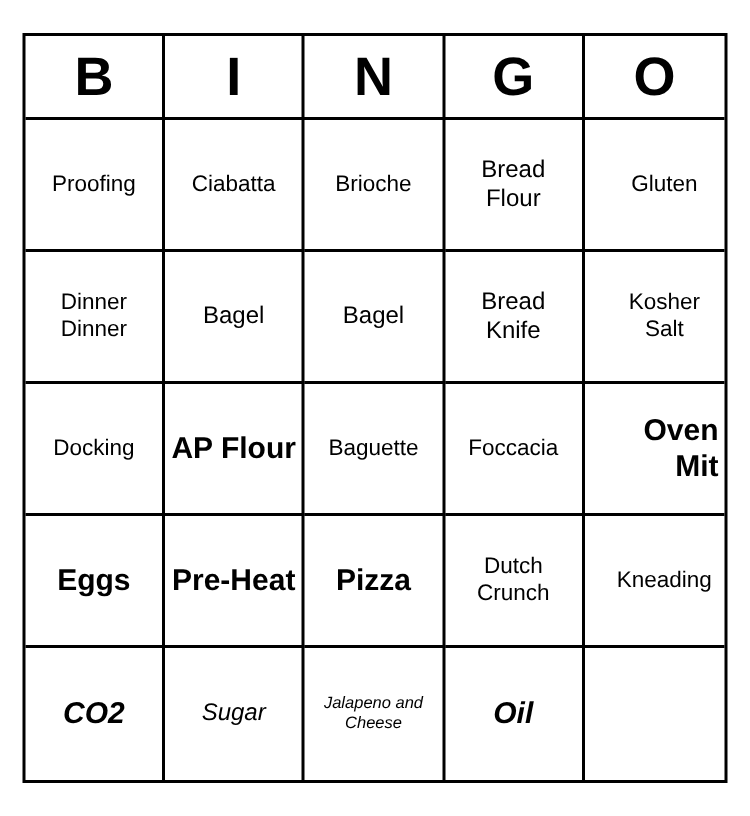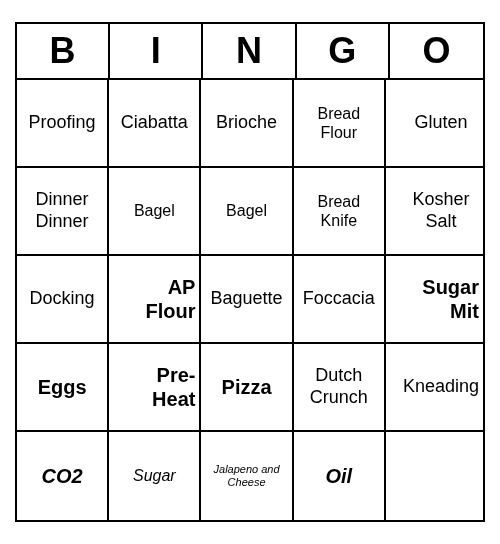--- a/index.html
+++ b/index.html
@@ -48,21 +48,21 @@
     }
 
     .bingo-cell {
       border-right: 2px solid #000;
       border-bottom: 2px solid #000;
       display: flex;
       align-items: center;
       justify-content: center;
       text-align: center;
       padding: 4px;
-      font-size: 18px;
+      font-size: 15px;
       line-height: 1.2;
     }
 
     .bingo-cell:nth-child(5n) {
       border-right: none;
       padding-left: 17px;
     }
 
     .bingo-cell:nth-child(n+21) {
       border-bottom: none;
@@ -98,21 +98,21 @@
       <div class="bingo-cell">Gluten</div>
       <div class="bingo-cell">Dinner Dinner</div>
       <div class="bingo-cell medium-text">Bagel</div>
       <div class="bingo-cell medium-text">Bagel</div>
       <div class="bingo-cell medium-text">Bread Knife</div>
       <div class="bingo-cell">Kosher Salt</div>
       <div class="bingo-cell">Docking</div>
       <div class="bingo-cell large-text">AP Flour</div>
       <div class="bingo-cell">Baguette</div>
       <div class="bingo-cell">Foccacia</div>
-      <div class="bingo-cell large-text">Sugar Mit</div>
+      <div class="bingo-cell large-text">Oven Mit</div>
       <div class="bingo-cell large-text">Eggs</div>
       <div class="bingo-cell large-text">Pre-Heat</div>
       <div class="bingo-cell large-text">Pizza</div>
       <div class="bingo-cell">Dutch Crunch</div>
       <div class="bingo-cell">Kneading</div>
       <div class="bingo-cell large-text">CO2</div>
       <div class="bingo-cell medium-text">Sugar</div>
       <div class="bingo-cell" style="font-size: 11px;">Jalapeno and Cheese</div>
       <div class="bingo-cell large-text">Oil</div>
     </div>

